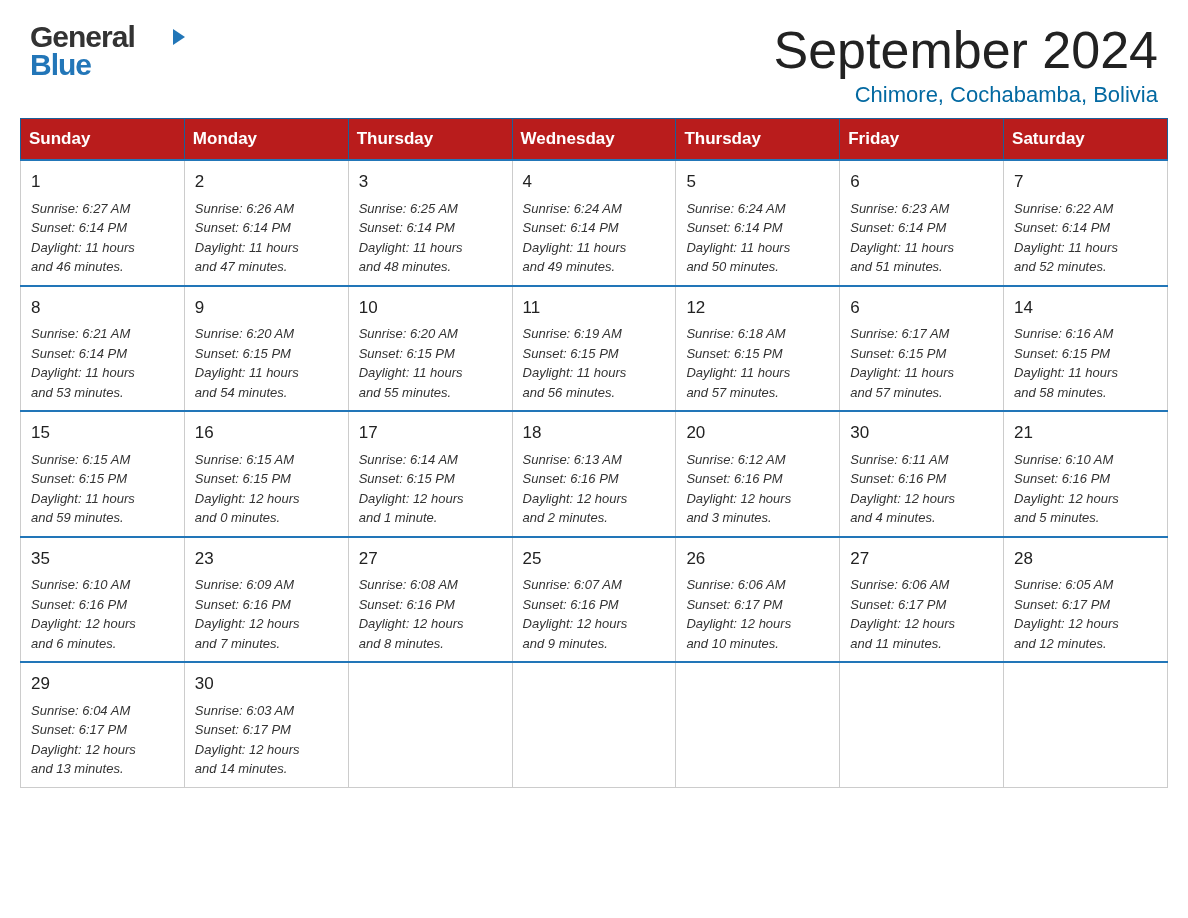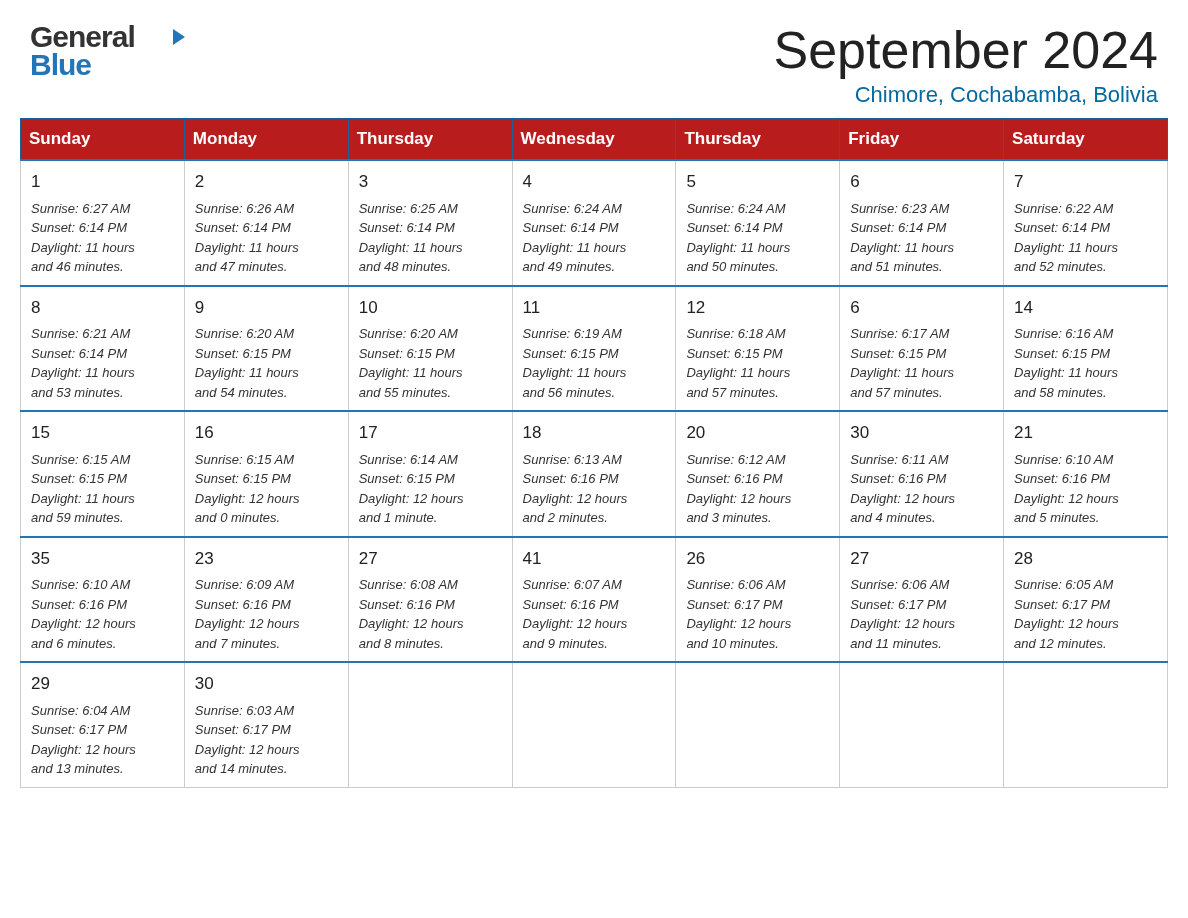--- a/index.html
+++ b/index.html
@@ -234,21 +234,21 @@
           </td>
           <td>
             <span class="day-number">23</span>
             <div class="day-info">Sunrise: 6:09 AM<br>Sunset: 6:16 PM<br>Daylight: 12 hours<br>and 7 minutes.</div>
           </td>
           <td>
             <span class="day-number">27</span>
             <div class="day-info">Sunrise: 6:08 AM<br>Sunset: 6:16 PM<br>Daylight: 12 hours<br>and 8 minutes.</div>
           </td>
           <td>
-            <span class="day-number">41</span>
+            <span class="day-number">25</span>
             <div class="day-info">Sunrise: 6:07 AM<br>Sunset: 6:16 PM<br>Daylight: 12 hours<br>and 9 minutes.</div>
           </td>
           <td>
             <span class="day-number">26</span>
             <div class="day-info">Sunrise: 6:06 AM<br>Sunset: 6:17 PM<br>Daylight: 12 hours<br>and 10 minutes.</div>
           </td>
           <td>
             <span class="day-number">27</span>
             <div class="day-info">Sunrise: 6:06 AM<br>Sunset: 6:17 PM<br>Daylight: 12 hours<br>and 11 minutes.</div>
           </td>

